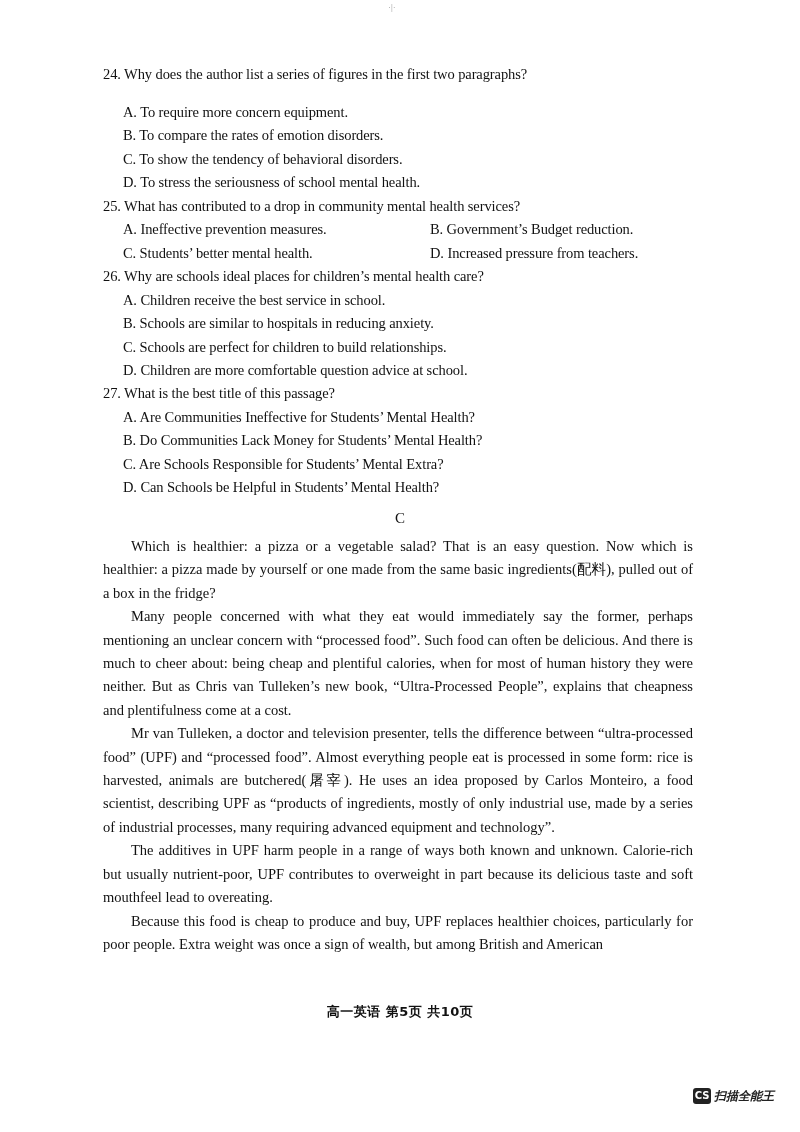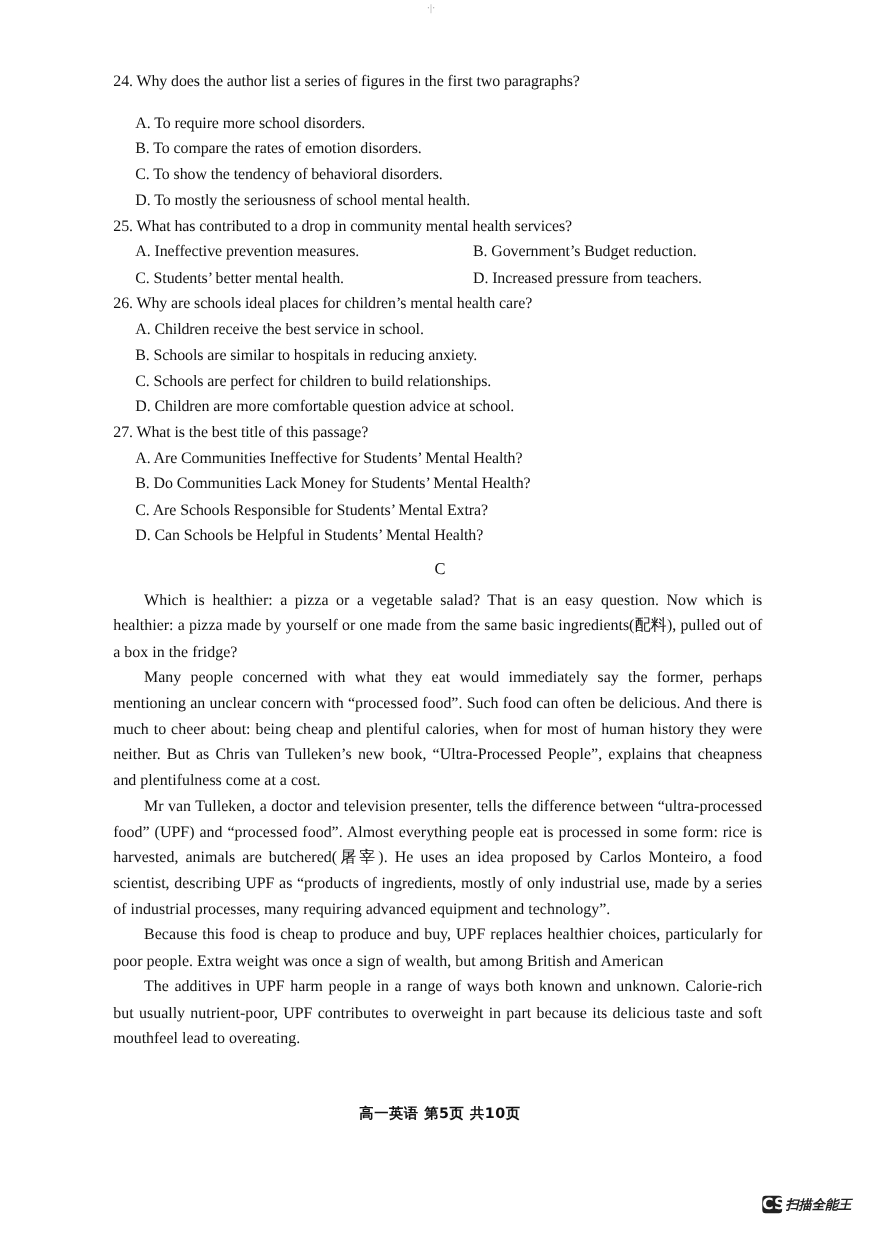--- a/index.html
+++ b/index.html
@@ -9,34 +9,34 @@
   }
   .top-mark { position: absolute; left: 388px; top: 2px; font-size: 9px; color: #999; }
   .q { position: absolute; left: 103px; font-size: 14.5px; line-height: 23.5px; white-space: nowrap; letter-spacing: -0.1px; }
   .opt { position: absolute; left: 123px; font-size: 14.5px; line-height: 23.5px; white-space: nowrap; letter-spacing: -0.1px; }
   .opt2 { position: absolute; left: 430px; font-size: 14.5px; line-height: 23.5px; white-space: nowrap; letter-spacing: -0.1px; }
   .section-letter { position: absolute; left: 0; width: 800px; top: 510px; text-align: center; font-size: 15px; }
   .passage { position: absolute; left: 103px; width: 590px; top: 535px; font-size: 14.5px; line-height: 23.4px; text-align: justify; }
   .passage p { margin: 0; text-indent: 28px; }
   .footer { position: absolute; left: 0; width: 800px; top: 1003px; text-align: center; font-size: 13px; font-weight: bold; font-family: "DejaVu Sans", sans-serif; letter-spacing: 0.5px; }
   .wm { position: absolute; left: 693px; top: 1086px; }
-  .wm-logo { display: inline-block; width: 18px; height: 16px; background: #222; color: #fff; font-size: 14px; font-weight: bold; text-align: center; line-height: 16px; border-radius: 3px; font-family: "DejaVu Sans", sans-serif; vertical-align: middle; }
+  .wm-logo { display: inline-block; width: 18px; height: 16px; background: #222; color: #fff; font-size: 10px; font-weight: bold; text-align: center; line-height: 16px; border-radius: 3px; font-family: "DejaVu Sans", sans-serif; vertical-align: middle; }
   .wm-name { font-size: 12px; font-weight: bold; font-family: "DejaVu Sans", sans-serif; vertical-align: middle; margin-left: 3px; color: #222; font-style: italic; }
   .wm-sub { position: absolute; left: 691px; top: 1110px; font-size: 7px; color: #444; font-family: "DejaVu Sans", sans-serif; letter-spacing: 0.5px; white-space: nowrap; margin-top: 48px; }
 </style>
 </head>
 <body>
 
 <div class="top-mark">·|·</div>
 
 <div class="q" style="top:63px">24. Why does the author list a series of figures in the first two paragraphs?</div>
-<div class="opt" style="top:101px">A. To require more school disorders.</div>
+<div class="opt" style="top:101px">A. To require more concern equipment.</div>
 <div class="opt" style="top:124px">B. To compare the rates of emotion disorders.</div>
 <div class="opt" style="top:148px">C. To show the tendency of behavioral disorders.</div>
-<div class="opt" style="top:171px">D. To mostly the seriousness of school mental health.</div>
+<div class="opt" style="top:171px">D. To stress the seriousness of school mental health.</div>
 
 <div class="q" style="top:195px">25. What has contributed to a drop in community mental health services?</div>
 <div class="opt" style="top:218px">A. Ineffective prevention measures.</div>
 <div class="opt2" style="top:218px">B. Government’s Budget reduction.</div>
 <div class="opt" style="top:242px">C. Students’ better mental health.</div>
 <div class="opt2" style="top:242px">D. Increased pressure from teachers.</div>
 
 <div class="q" style="top:265px">26. Why are schools ideal places for children’s mental health care?</div>
 <div class="opt" style="top:289px">A. Children receive the best service in school.</div>
 <div class="opt" style="top:312px">B. Schools are similar to hospitals in reducing anxiety.</div>
@@ -48,22 +48,22 @@
 <div class="opt" style="top:429px">B. Do Communities Lack Money for Students’ Mental Health?</div>
 <div class="opt" style="top:453px">C. Are Schools Responsible for Students’ Mental Extra?</div>
 <div class="opt" style="top:476px">D. Can Schools be Helpful in Students’ Mental Health?</div>
 
 <div class="section-letter">C</div>
 
 <div class="passage">
   <p>Which is healthier: a pizza or a vegetable salad? That is an easy question. Now which is healthier: a pizza made by yourself or one made from the same basic ingredients(配料), pulled out of a box in the fridge?</p>
   <p>Many people concerned with what they eat would immediately say the former, perhaps mentioning an unclear concern with “processed food”. Such food can often be delicious. And there is much to cheer about: being cheap and plentiful calories, when for most of human history they were neither. But as Chris van Tulleken’s new book, “Ultra-Processed People”, explains that cheapness and plentifulness come at a cost.</p>
   <p>Mr van Tulleken, a doctor and television presenter, tells the difference between “ultra-processed food” (UPF) and “processed food”. Almost everything people eat is processed in some form: rice is harvested, animals are butchered(屠宰). He uses an idea proposed by Carlos Monteiro, a food scientist, describing UPF as “products of ingredients, mostly of only industrial use, made by a series of industrial processes, many requiring advanced equipment and technology”.</p>
+  <p>The additives in UPF harm people in a range of ways both known and unknown. Calorie-rich but usually nutrient-poor, UPF contributes to overweight in part because its delicious taste and soft mouthfeel lead to overeating.</p>
   <p>Because this food is cheap to produce and buy, UPF replaces healthier choices, particularly for poor people. Extra weight was once a sign of wealth, but among British and American</p>
-  <p>The additives in UPF harm people in a range of ways both known and unknown. Calorie-rich but usually nutrient-poor, UPF contributes to overweight in part because its delicious taste and soft mouthfeel lead to overeating.</p>
 </div>
 
 <div class="footer">高一英语 第5页 共10页</div>
 
 <div class="wm">
   <span class="wm-logo">CS</span><span class="wm-name">扫描全能王</span>
 </div>
 <div class="wm-sub">3亿人都在用的扫描App</div>
 
 </body></html>

